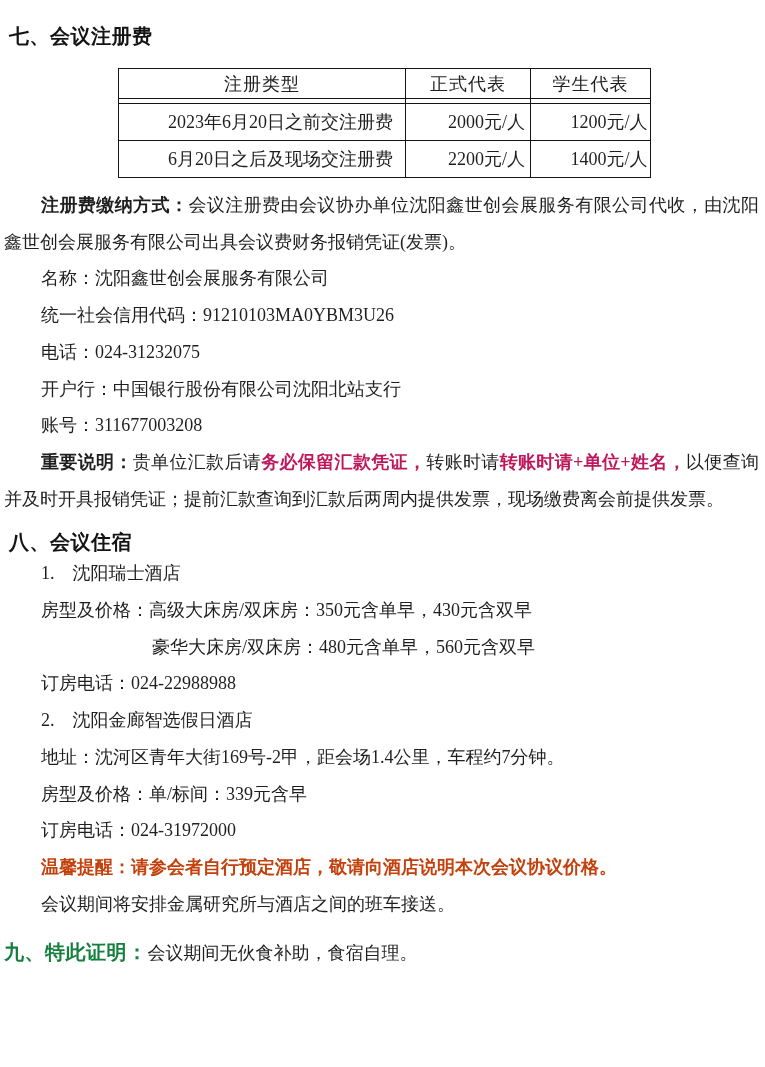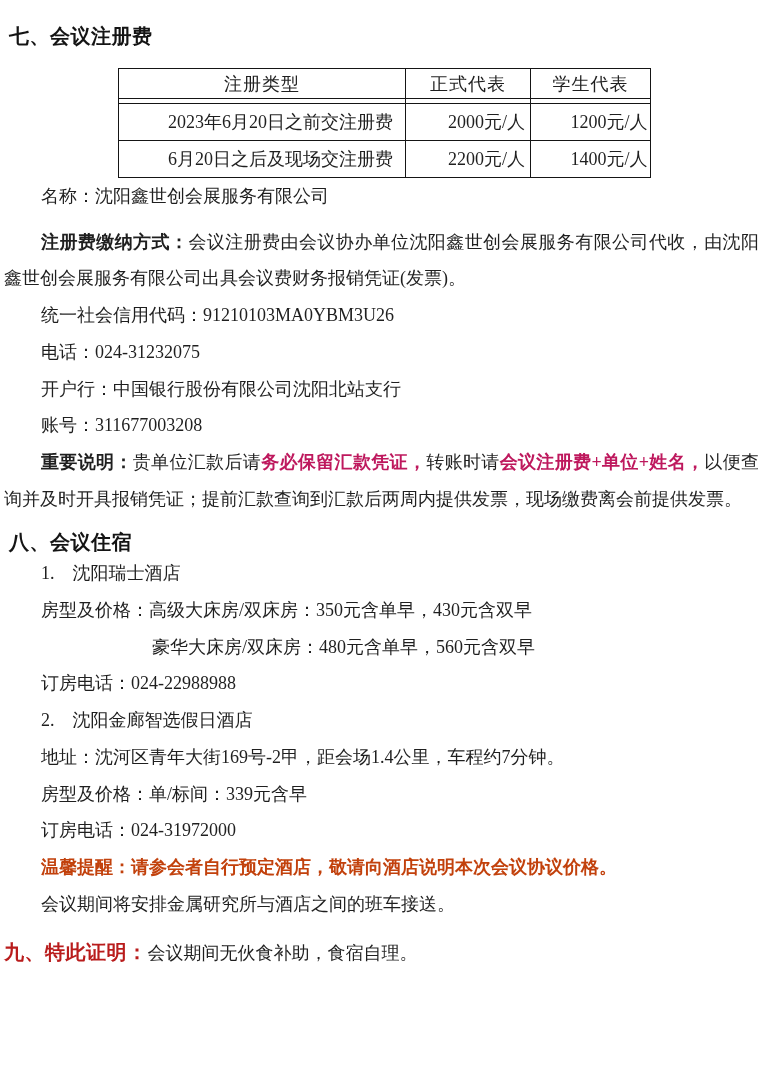--- a/index.html
+++ b/index.html
@@ -36,21 +36,21 @@
   .p{margin:0;font-size:18px;line-height:36.7px;text-align:justify;}
   .ind{text-indent:37px;}
   .mt-after-table{margin-top:9px;}
   .price-cont{margin-left:148px;text-align:left;}
   .bold{font-weight:bold;}
   .red{color:#be185d;font-weight:bold;}
   .red-line{color:#c2410c;font-weight:bold;}
   .s9{margin-top:12px;}
   .hei{
     font-family:"Liberation Sans","DejaVu Sans",sans-serif;
-    font-weight:bold;font-size:20px;color:#b91c1c;letter-spacing:.5px;
+    font-weight:bold;font-size:20px;color:#15803d;letter-spacing:.5px;
   }
 </style>
 </head>
 <body>
 
 <div class="page">
 
   <div class="hd" id="h7">七、会议注册费</div>
 
   <table class="fee-table">
@@ -78,29 +78,29 @@
           <td>1200元/人</td>
         </tr>
         <tr>
           <td>6月20日之后及现场交注册费</td>
           <td>2200元/人</td>
           <td>1400元/人</td>
         </tr>
       </tbody>
   </table>
 
+  <p class="p ind mt-after-table"><span class="bold">注册费缴纳方式：</span><span>会议注册费由会议协办单位沈阳鑫世创会展服务有限公司代收，由沈阳鑫世创会展服务有限公司出具会议费财务报销凭证(发票)。</span></p>
+
   <p class="p ind">名称：沈阳鑫世创会展服务有限公司</p>
-
-  <p class="p ind mt-after-table"><span class="bold">注册费缴纳方式：</span><span>会议注册费由会议协办单位沈阳鑫世创会展服务有限公司代收，由沈阳鑫世创会展服务有限公司出具会议费财务报销凭证(发票)。</span></p>
   <p class="p ind">统一社会信用代码：91210103MA0YBM3U26</p>
   <p class="p ind">电话：024-31232075</p>
   <p class="p ind">开户行：中国银行股份有限公司沈阳北站支行</p>
   <p class="p ind">账号：311677003208</p>
 
-  <p class="p ind"><span class="bold">重要说明：</span><span>贵单位汇款后请</span><span class="red">务必保留汇款凭证，</span><span>转账时请</span><span class="red">会议注册费+单位+姓名，</span><span>以便查询并及时开具报销凭证；提前汇款查询到汇款后两周内提供发票，现场缴费离会前提供发票。</span></p>
+  <p class="p ind"><span class="bold">重要说明：</span><span>贵单位汇款后请</span><span class="red">务必保留汇款凭证，</span><span>转账时请</span><span class="red">转账时请+单位+姓名，</span><span>以便查询并及时开具报销凭证；提前汇款查询到汇款后两周内提供发票，现场缴费离会前提供发票。</span></p>
 
   <div class="hd" id="h8">八、会议住宿</div>
 
   <p class="p ind">1.　沈阳瑞士酒店</p>
   <p class="p ind">房型及价格：高级大床房/双床房：350元含单早，430元含双早</p>
   <p class="p price-cont">豪华大床房/双床房：480元含单早，560元含双早</p>
   <p class="p ind">订房电话：024-22988988</p>
 
   <p class="p ind">2.　沈阳金廊智选假日酒店</p>
   <p class="p ind">地址：沈河区青年大街169号-2甲，距会场1.4公里，车程约7分钟。</p>

